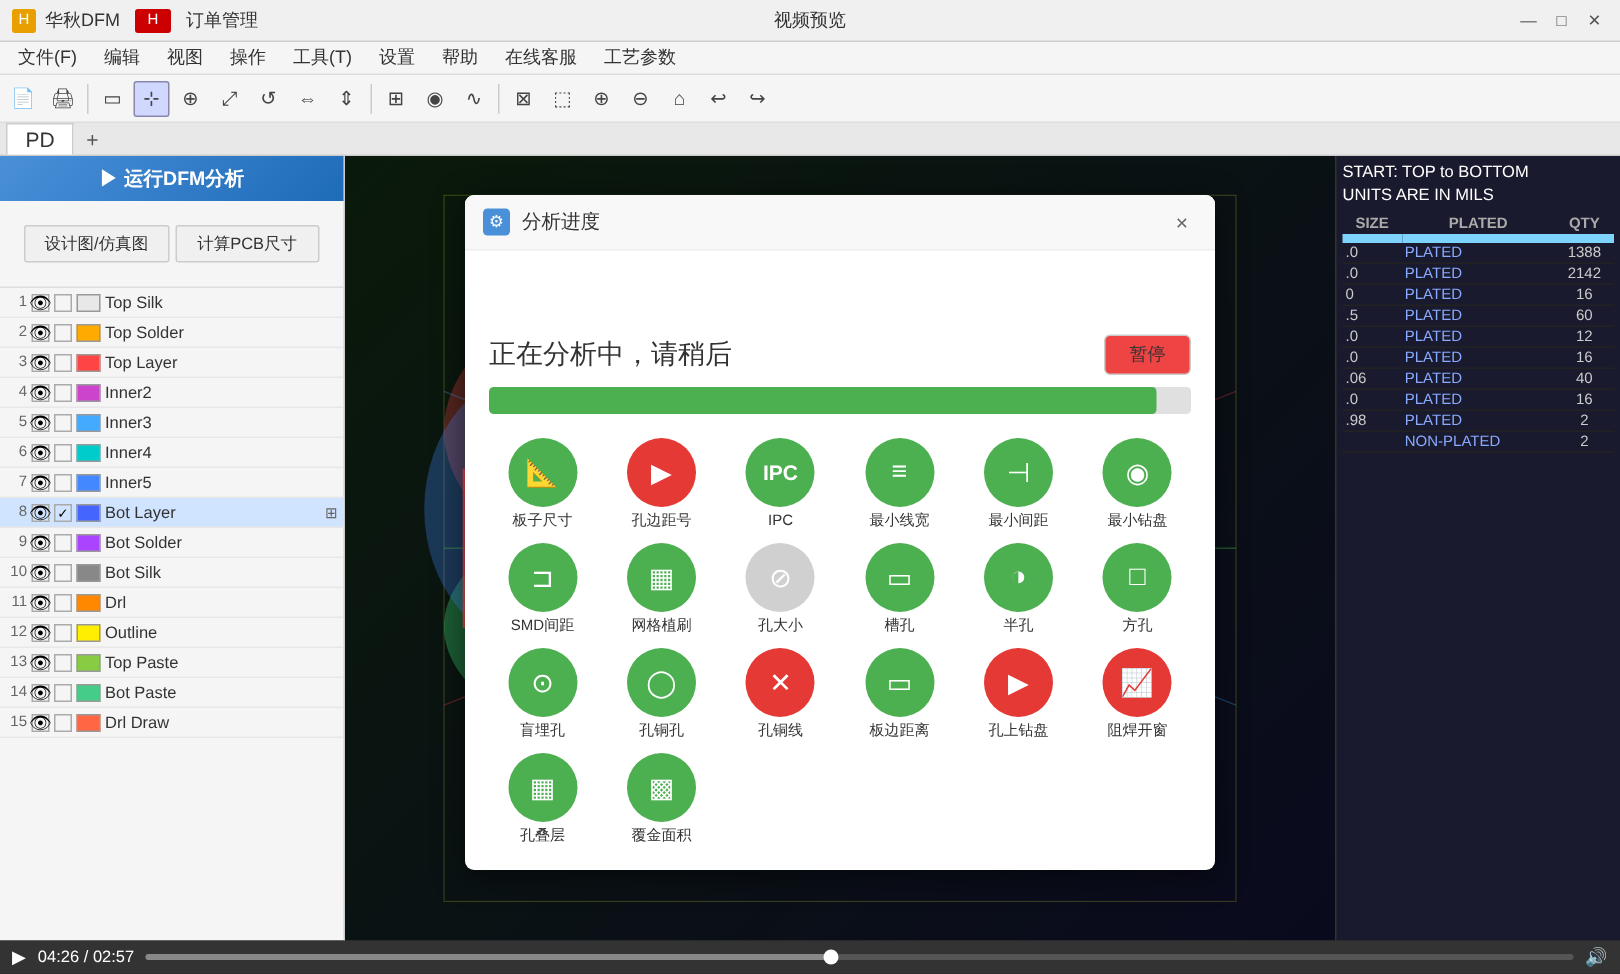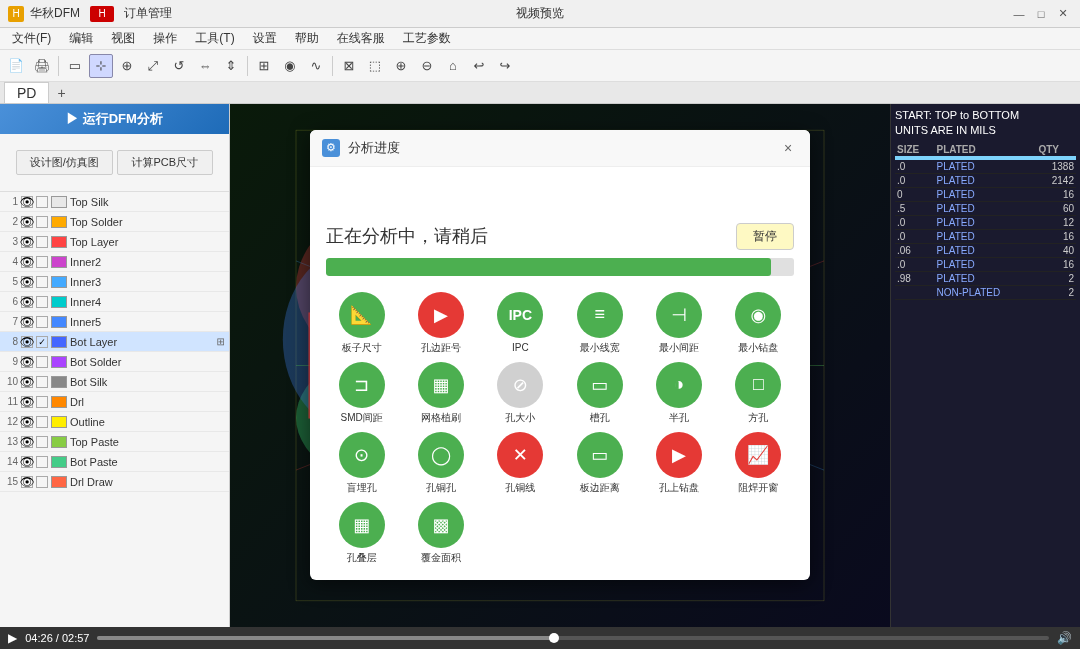--- a/index.html
+++ b/index.html
@@ -226,31 +226,31 @@
       margin-bottom: 4px;
       line-height: 1.4;
     }
     .right-table {
       width: 100%;
       border-collapse: collapse;
       font-size: 10px;
     }
     .right-table th {
       color: #aaa;
-      text-align: left;
+      text-align: center;
       padding: 1px 2px;
-      border-bottom: 4px solid #7dd3fc;
+      border-bottom: 6px solid #7dd3fc;
     }
     .right-table td {
       color: #ccc;
       padding: 1px 2px;
       border-bottom: 1px solid #222;
     }
     .right-table td.plated { color: #88aaff; }
-    .right-table td.qty { text-align: right; }
+    .right-table td.qty { text-align: center; }
 
     
     .bottom-bar {
       height: 22px;
       background: #333;
       display: flex;
       align-items: center;
       padding: 0 8px;
       gap: 8px;
       position: absolute;
@@ -335,21 +335,21 @@
       margin-bottom: 8px;
       margin-top: 40px;
     }
     .dialog-status-text {
       font-size: 18px;
       color: #333;
       font-weight: 500;
     }
     .pause-btn {
       padding: 4px 16px;
-      background: #fef9c3;
+      background: #ef4444;
       border: 1px solid #ccc;
       border-radius: 4px;
       font-size: 12px;
       cursor: pointer;
       color: #333;
     }
     .progress-label {
       font-size: 12px;
       color: #666;
       margin-bottom: 4px;

